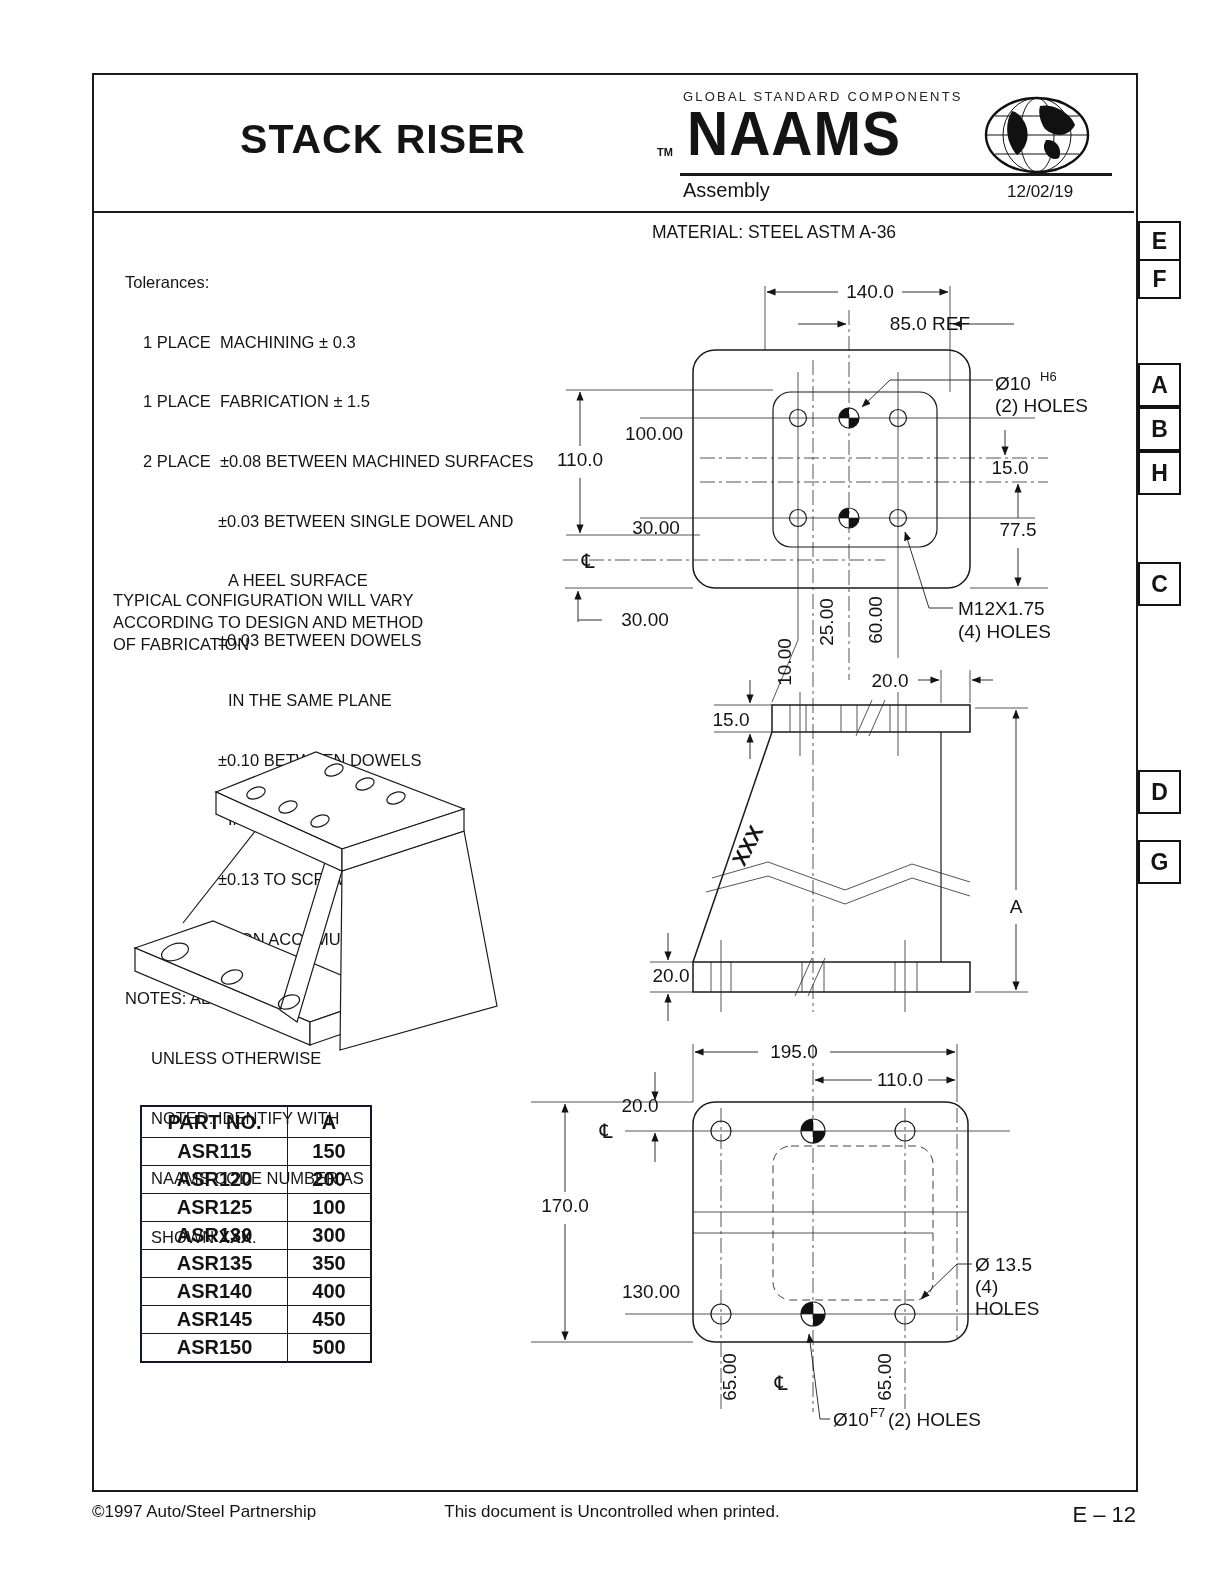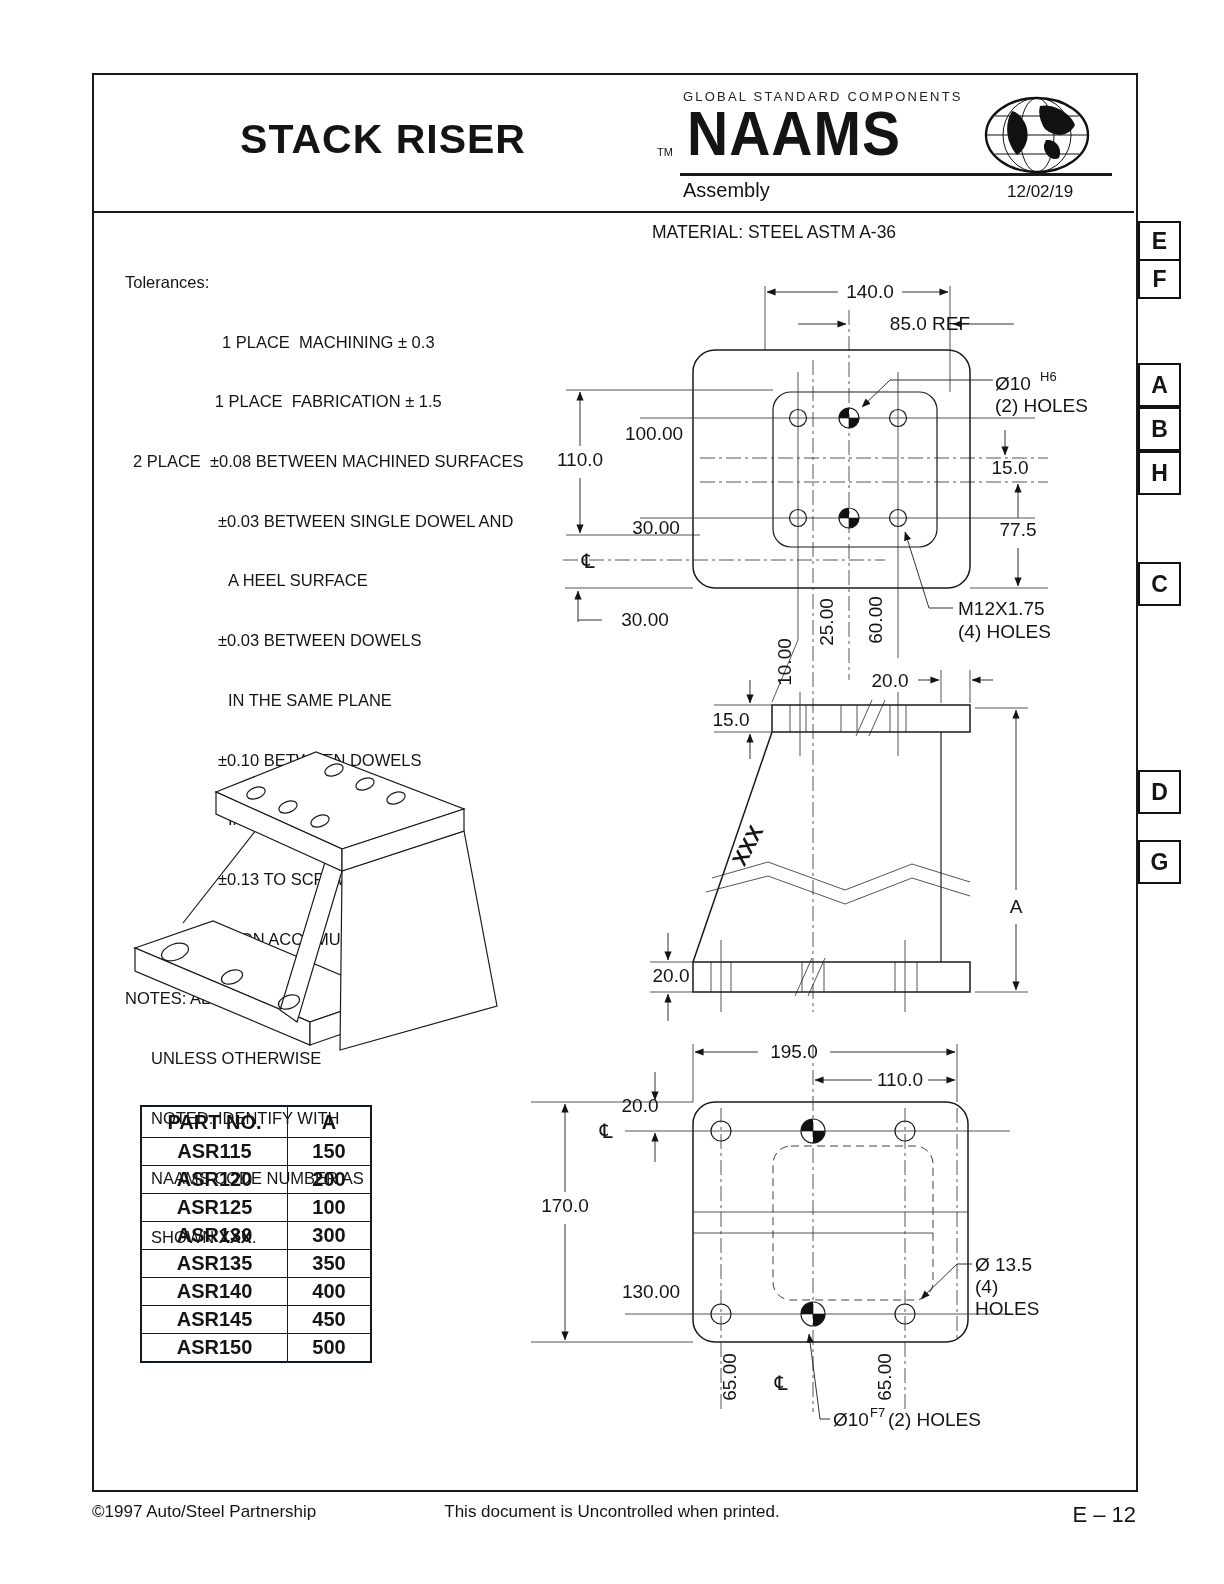--- a/index.html
+++ b/index.html
@@ -3,30 +3,30 @@
 <meta charset="utf-8">
 <style>
   html,body{margin:0;padding:0;background:#fff;}
   .page{position:relative;width:1224px;height:1584px;background:#fff;
         font-family:"Liberation Sans",sans-serif;color:#141414;overflow:hidden;}
   .frame{position:absolute;left:92px;top:73px;width:1042px;height:1415px;border:2px solid #1a1a1a;}
   .hdr-divider{position:absolute;left:92px;top:211px;width:1042px;height:0;border-top:2px solid #1a1a1a;}
   .title{position:absolute;left:183px;top:116px;width:400px;text-align:center;
          font-size:41px;font-weight:bold;letter-spacing:1px;}
   .tagline{position:absolute;left:683px;top:89px;font-size:13px;letter-spacing:2.2px;color:#222;}
-  .tm{position:absolute;left:657px;top:146px;font-size:11px;font-weight:normal;}
+  .tm{position:absolute;left:657px;top:146px;font-size:11px;font-weight:bold;}
   .brand{position:absolute;left:687px;top:96px;font-size:57px;font-weight:bold;letter-spacing:1px;
          transform:scaleY(1.12);transform-origin:top left;}
   .globe{position:absolute;left:982px;top:96px;}
   .brand-rule{position:absolute;left:680px;top:173px;width:432px;height:3px;background:#1a1a1a;}
   .subtitle{position:absolute;left:683px;top:179px;font-size:20px;}
   .date{position:absolute;left:1007px;top:182px;font-size:17px;}
   .material{position:absolute;left:652px;top:220px;font-size:17.5px;line-height:24px;}
   .tolblock{position:absolute;left:115px;top:233px;font-size:16.5px;line-height:19.9px;white-space:pre;}
-  .ind0{margin-left:10px;} .ind1{margin-left:18px;text-align:center;} .ind2{margin-left:103px;} .ind3{margin-left:113px;}
+  .ind0{margin-left:10px;} .ind1{margin-left:28px;} .ind2{margin-left:103px;} .ind3{margin-left:113px;}
   .indn{margin-left:36px;}
   .para{position:absolute;font-size:16.5px;line-height:22px;}
   .tab{position:absolute;left:1138px;width:43px;height:44px;border:2.4px solid #111;background:#fff;
        display:flex;align-items:center;justify-content:center;font-size:23px;font-weight:bold;box-sizing:border-box;}
   .tab.small{height:40px;}
   table.parts{position:absolute;left:140px;top:1105px;border-collapse:collapse;
        font-size:20px;text-align:center;}
   table.parts th,table.parts td{border:1.4px solid #1a1a1a;padding:0;}
   table.parts th{height:30px;font-size:20px;}
   table.parts td{height:27px;font-weight:bold;}
@@ -102,20 +102,25 @@
     <div class="ind3">IN DIFFERENT PLANES</div>
     <div class="ind2">±0.13 TO SCREW HOLES,</div>
     <div class="ind3">NON ACCUMULATIVE</div>
     <div class="ind0">NOTES: ALL DIMENSIONS METRIC</div>
     <div class="indn">UNLESS OTHERWISE</div>
     <div class="indn">NOTED. IDENTIFY WITH</div>
     <div class="indn">NAAMS CODE NUMBER AS</div>
     <div class="indn"><span>SHOWN </span><b>XXX</b><span>.</span></div>
   </div>
 
+  <div class="para" style="left:113px;top:589px;">
+    <div>TYPICAL CONFIGURATION WILL VARY</div>
+    <div>ACCORDING TO DESIGN AND METHOD</div>
+    <div>OF FABRICATION</div>
+  </div>
   <div class="para" style="left:113px;top:666px;">
   </div>
 
   <table class="parts">
     <tbody>
         <tr>
       <th class="c1">PART NO.</th>
       <th class="c2">A</th>
     </tr>
     <tr>

